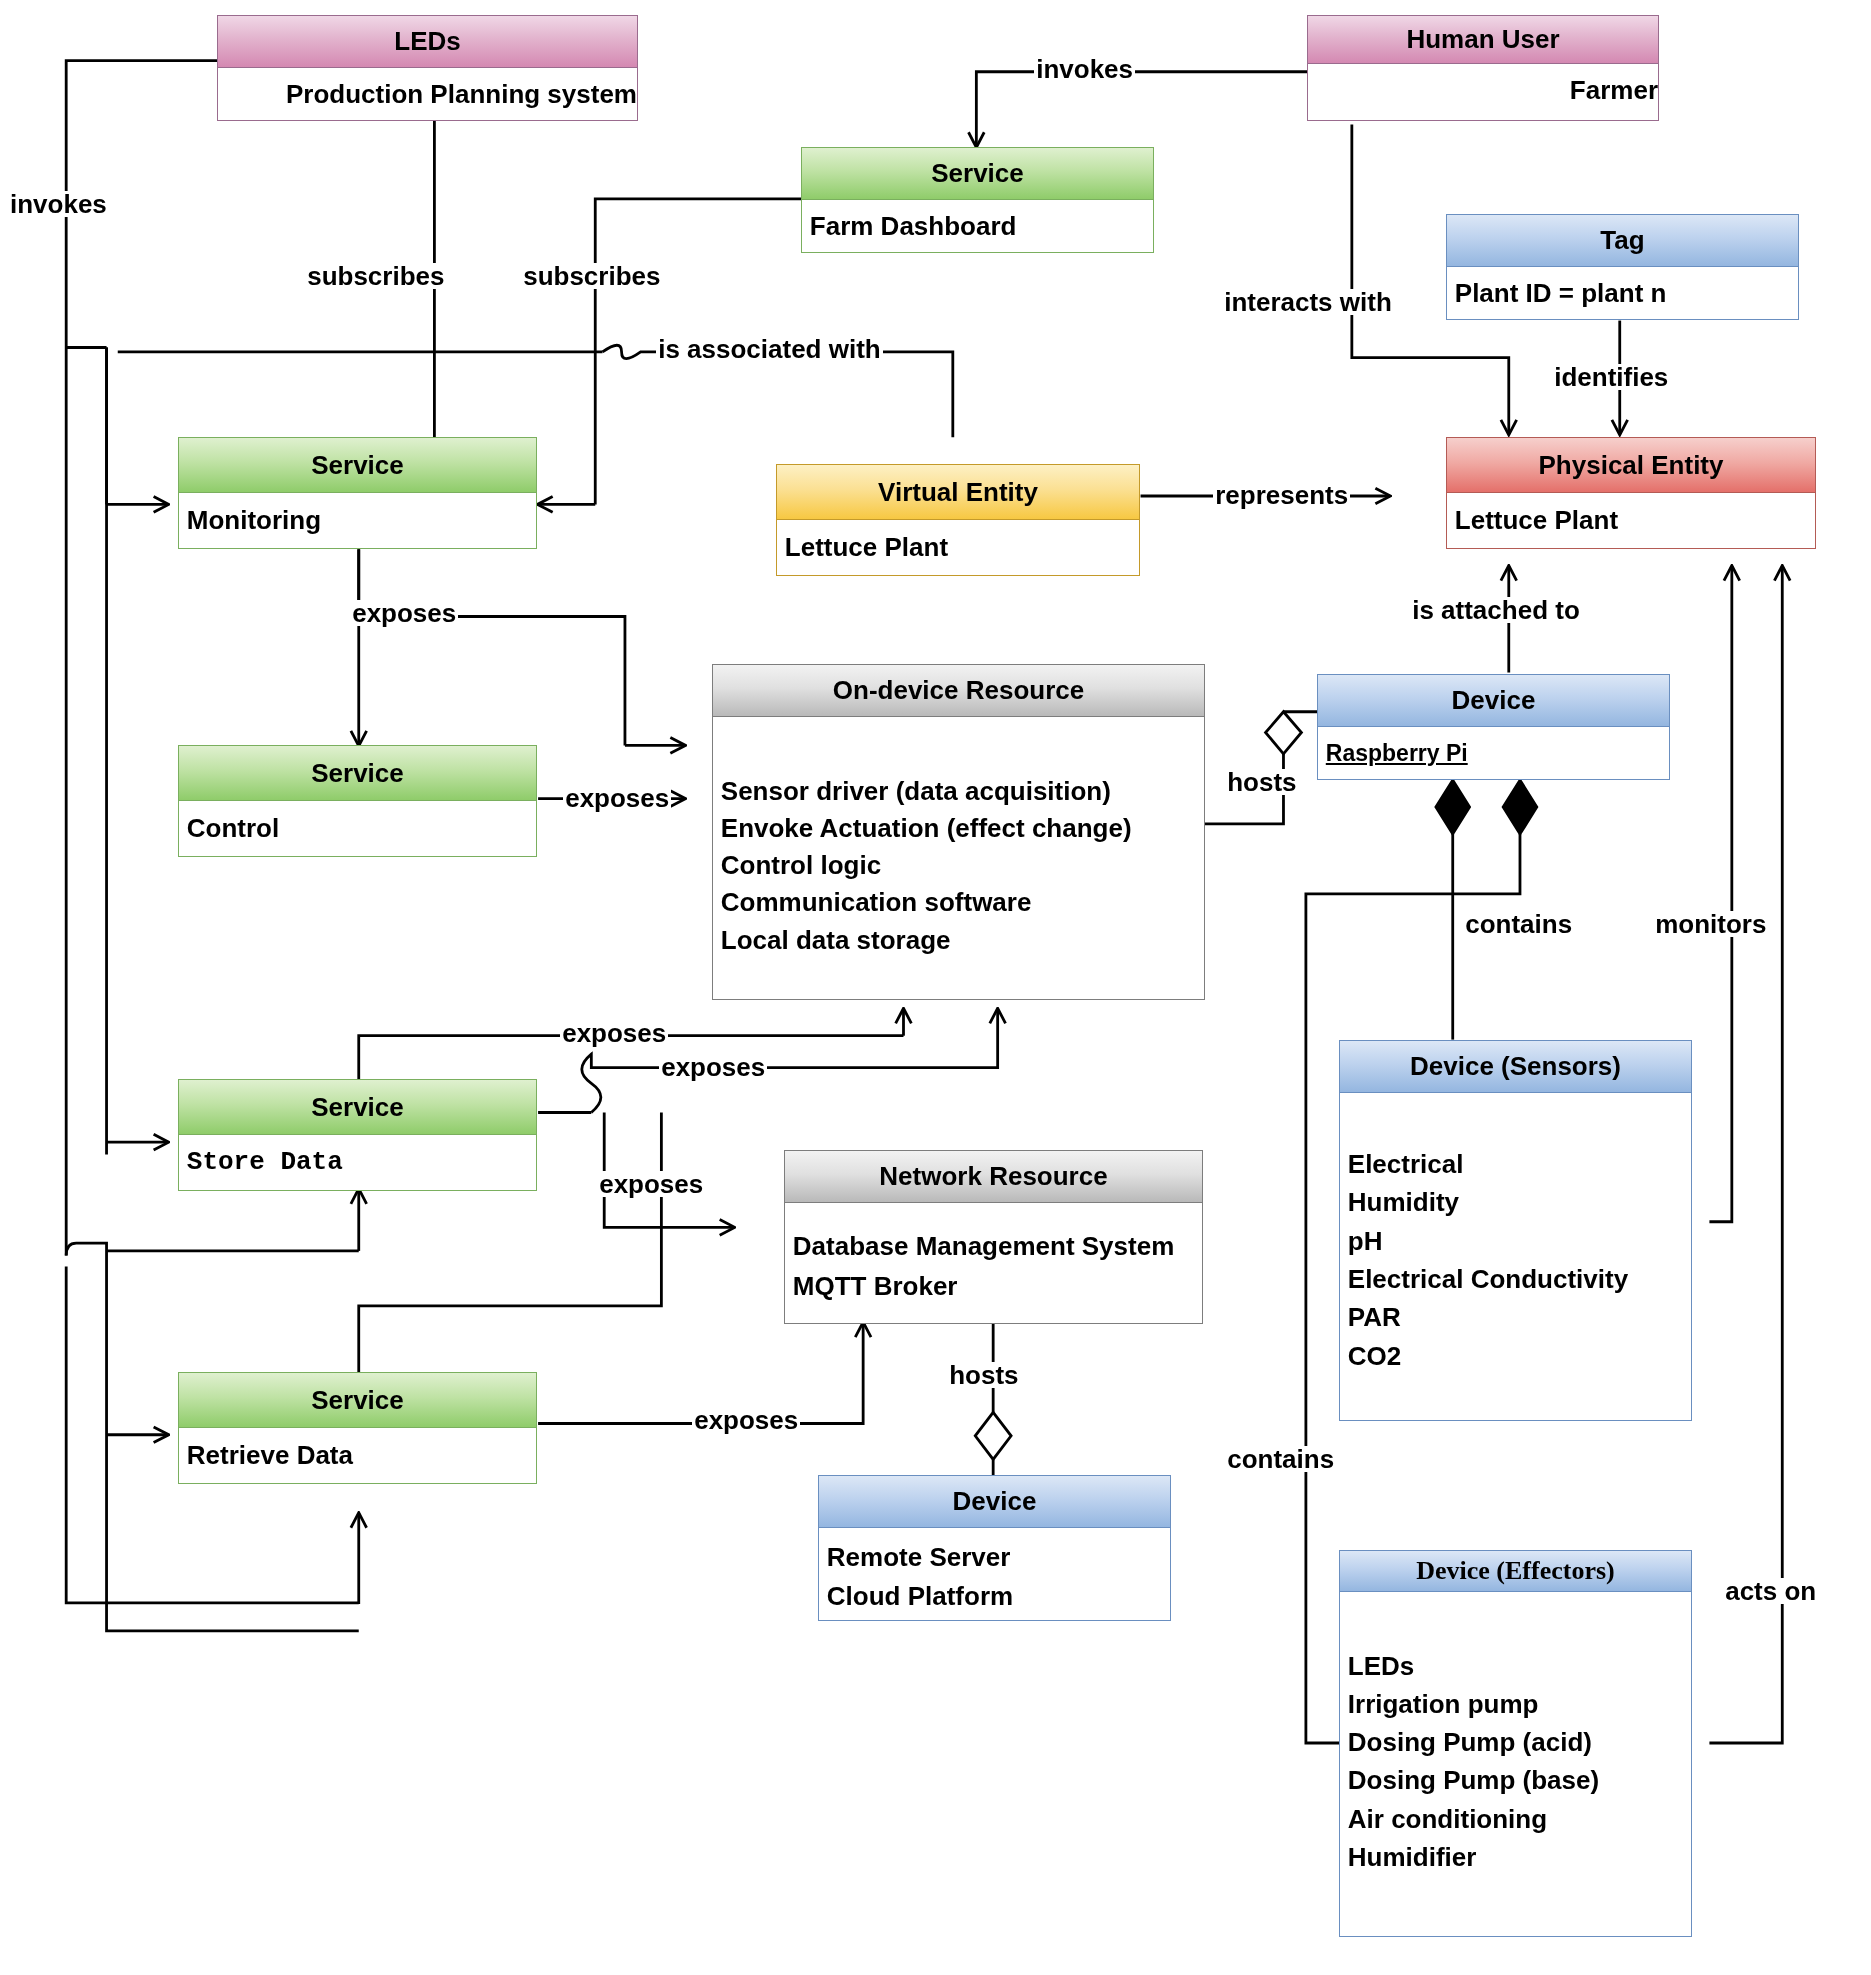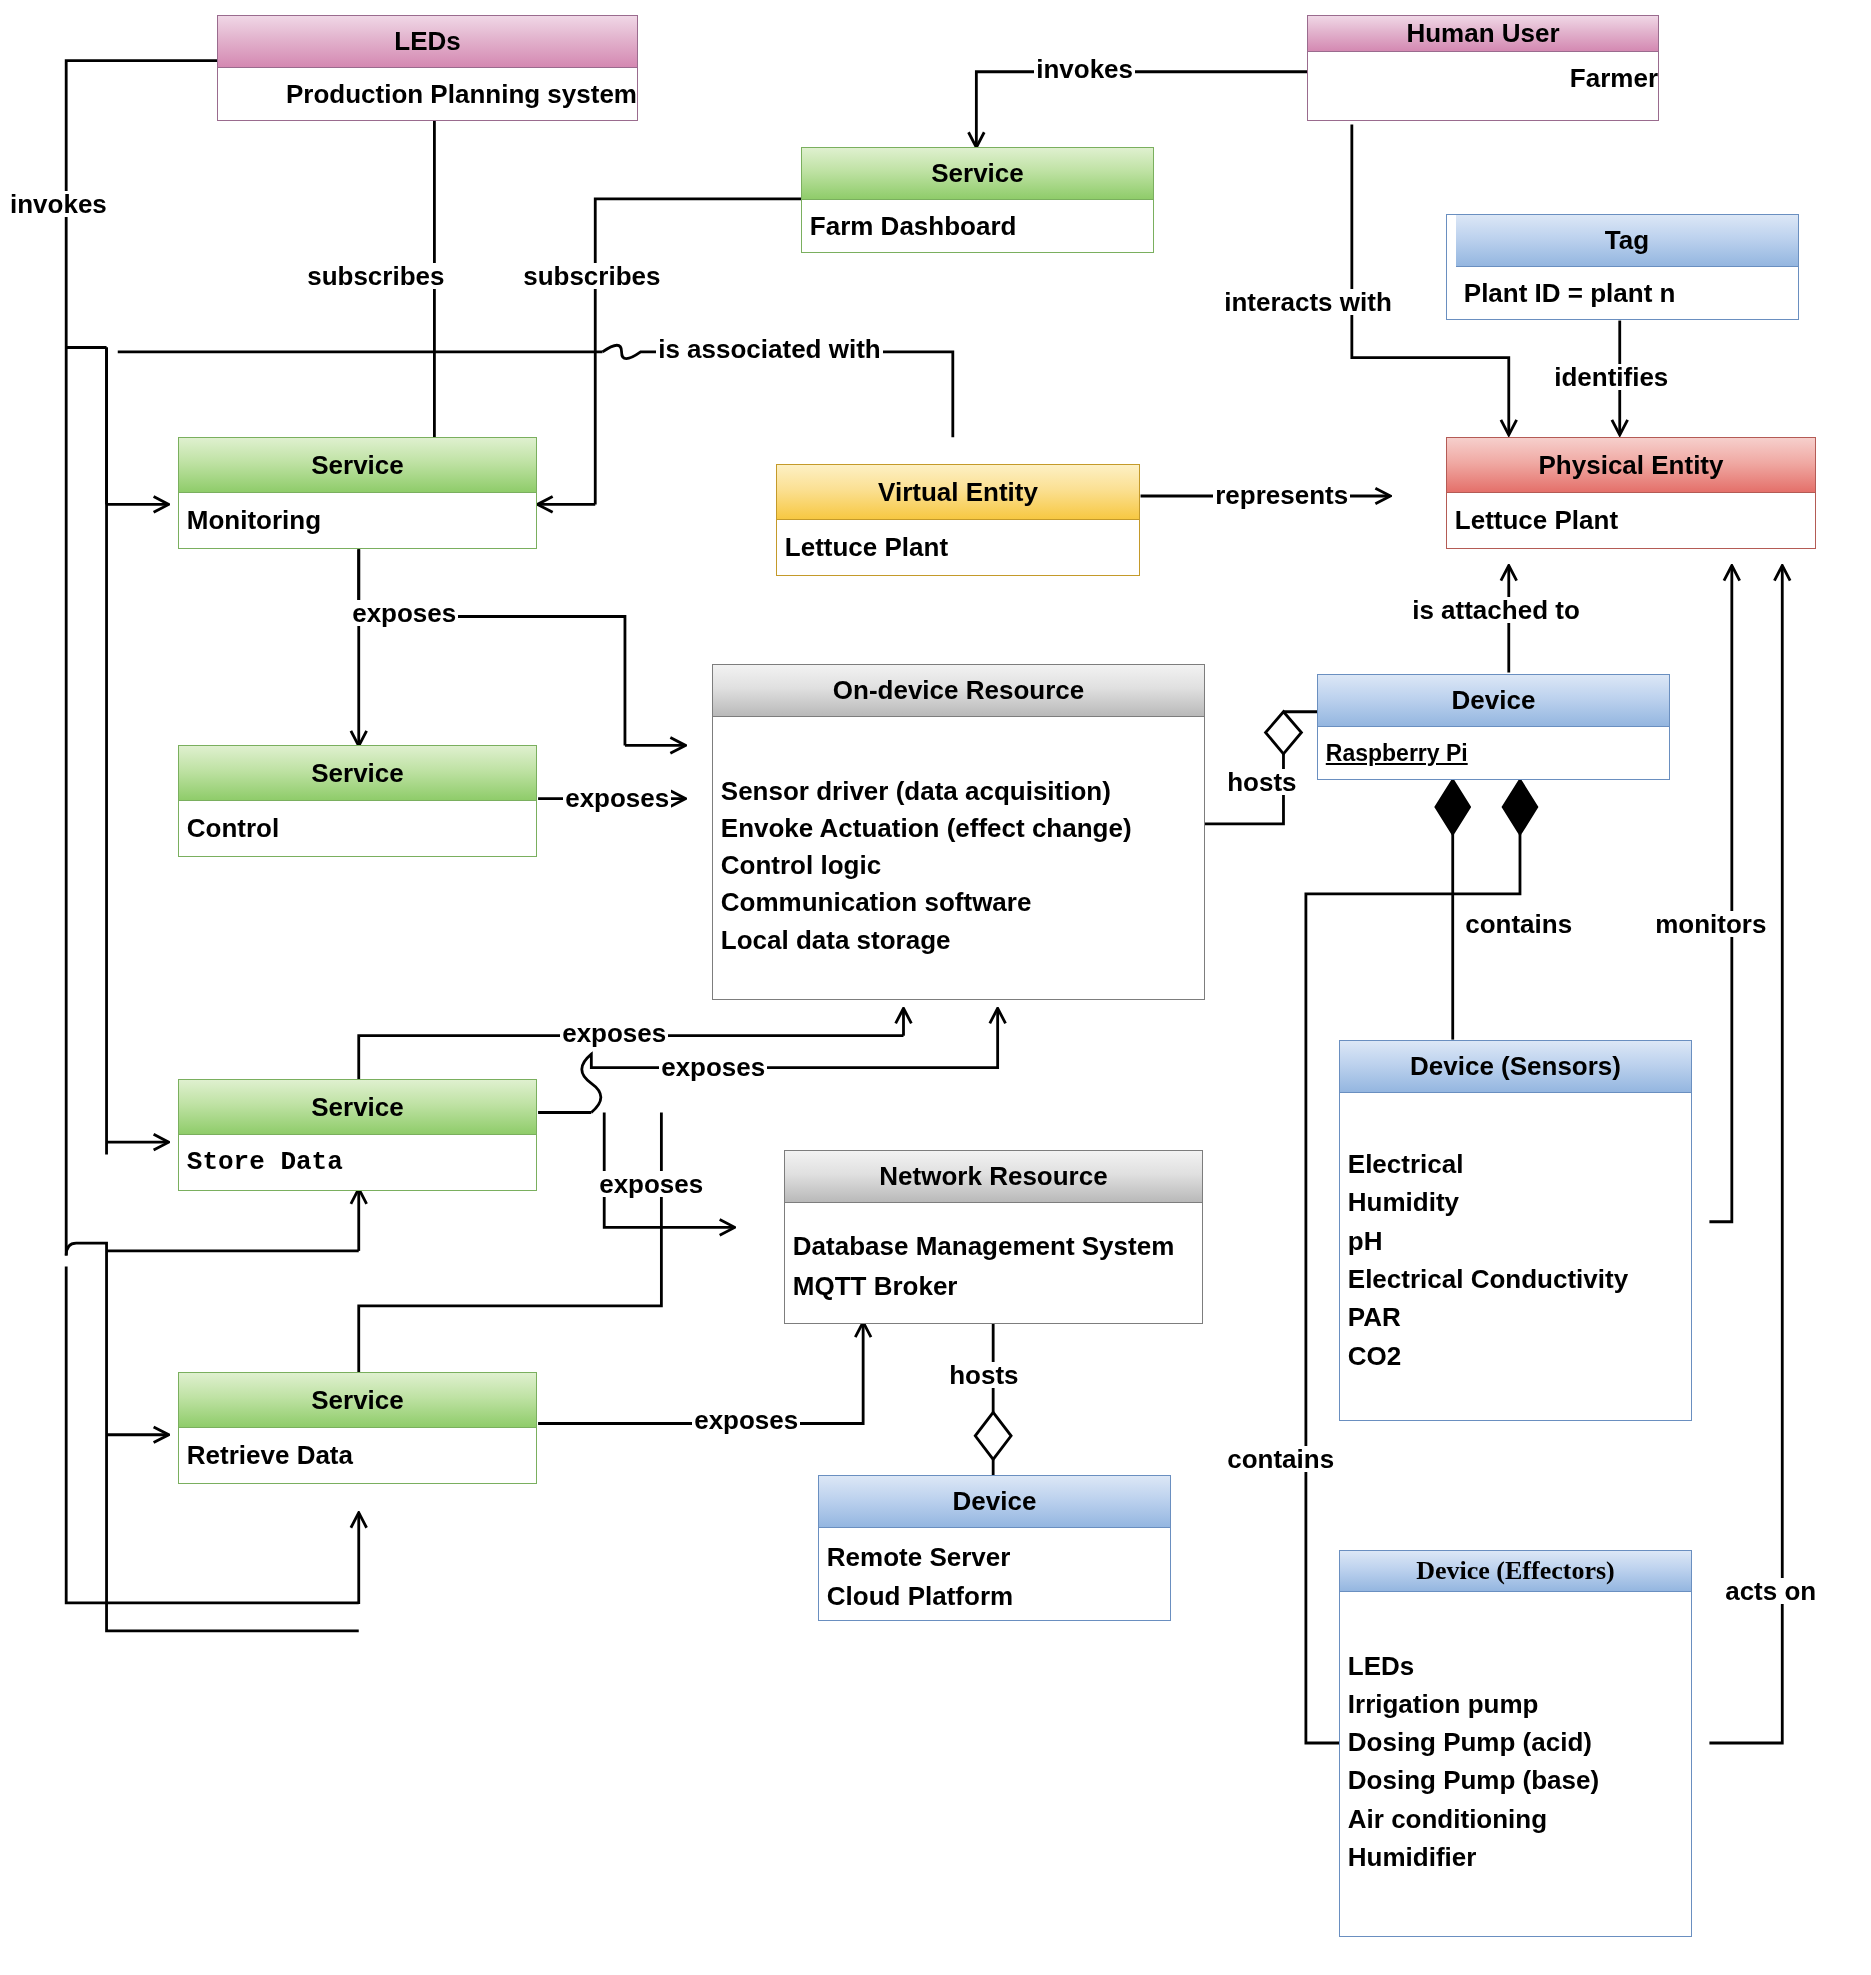--- a/index.html
+++ b/index.html
@@ -182,34 +182,34 @@
   </svg>
 
   <div class="uml c-user" style="left:217px;top:14.6px;width:421px;height:106px;">
     <div class="hd" style="height:52px;font-size:26px;">LEDs</div>
     <div class="bd" style="height:52px;">
       <div class="row" style="font-size:26px;">Production Planning system</div>
     </div>
   </div>
 
   <div class="uml c-user" style="left:1307px;top:14.6px;width:352px;height:106px;">
-    <div class="hd" style="height:36px;font-size:26px;">Human User</div>
+    <div class="hd" style="height:48px;font-size:26px;">Human User</div>
     <div class="bd" style="height:52px;">
       <div class="row" style="font-size:26px;">Farmer</div>
     </div>
   </div>
 
   <div class="uml c-service" style="left:801px;top:147px;width:353px;height:106px;">
     <div class="hd" style="height:52px;font-size:26px;">Service</div>
     <div class="bd" style="height:52px;">
       <div class="row" style="font-size:26px;">Farm Dashboard</div>
     </div>
   </div>
 
-  <div class="uml c-blue" style="left:1446px;top:214px;width:353px;height:106px;padding-left:9px;">
+  <div class="uml c-blue" style="left:1446px;top:214px;width:353px;height:106px;">
     <div class="hd" style="height:52px;font-size:26px;">Tag</div>
     <div class="bd" style="height:52px;">
       <div class="row" style="font-size:26px;">Plant ID = plant n</div>
     </div>
   </div>
 
   <div class="uml c-service" style="left:178px;top:437px;width:359px;height:112px;">
     <div class="hd" style="height:55px;font-size:26px;">Service</div>
     <div class="bd" style="height:54px;">
       <div class="row" style="font-size:26px;">Monitoring</div>

